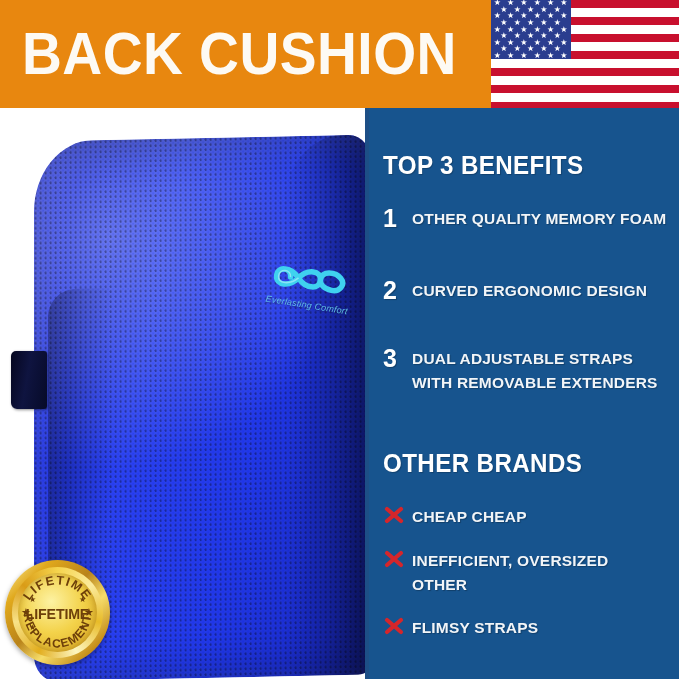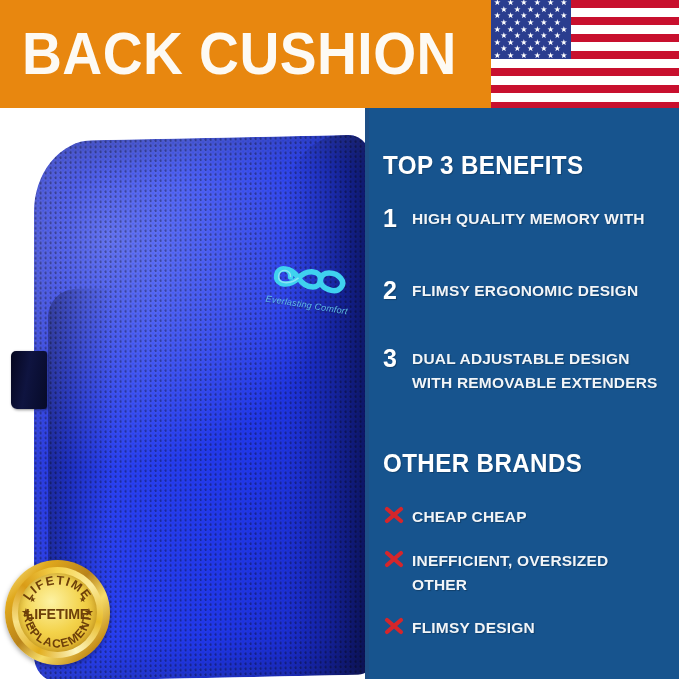--- a/index.html
+++ b/index.html
@@ -470,29 +470,29 @@
     <div class="badge-center-text">LIFETIME</div>
   </div>
 
   <div class="info-panel"></div>
   <div class="panel-edge"></div>
 
   <div class="section-heading" id="heading-benefits">TOP 3 BENEFITS</div>
   <div id="benefit-list">
       <div class="benefit-row" style="top: 206px;">
         <div class="benefit-num">1</div>
-        <div class="benefit-text">HIGH QUALITY MEMORY WITH</div>
+        <div class="benefit-text">OTHER QUALITY MEMORY FOAM</div>
       </div>
       <div class="benefit-row" style="top: 278px;">
         <div class="benefit-num">2</div>
-        <div class="benefit-text">FLIMSY ERGONOMIC DESIGN</div>
+        <div class="benefit-text">CURVED ERGONOMIC DESIGN</div>
       </div>
       <div class="benefit-row" style="top: 346px;">
         <div class="benefit-num">3</div>
-        <div class="benefit-text">DUAL ADJUSTABLE DESIGN WITH REMOVABLE EXTENDERS</div>
+        <div class="benefit-text">DUAL ADJUSTABLE STRAPS WITH REMOVABLE EXTENDERS</div>
       </div>
     </div>
 
   <div class="section-heading" id="heading-other">OTHER BRANDS</div>
   <div id="brand-list">
       <div class="brand-row" style="top: 505px;">
         <svg class="brand-x" viewBox="0 0 22 20">
           <path d="M 4 4 L 18 16" stroke="#d5262b" stroke-width="4.2" stroke-linecap="round" fill="none"></path>
           <path d="M 18 4 L 4 16" stroke="#d5262b" stroke-width="4.2" stroke-linecap="round" fill="none"></path>
         </svg>
@@ -503,17 +503,17 @@
           <path d="M 4 4 L 18 16" stroke="#d5262b" stroke-width="4.2" stroke-linecap="round" fill="none"></path>
           <path d="M 18 4 L 4 16" stroke="#d5262b" stroke-width="4.2" stroke-linecap="round" fill="none"></path>
         </svg>
         <div class="brand-text">INEFFICIENT, OVERSIZED OTHER</div>
       </div>
       <div class="brand-row" style="top: 616px;">
         <svg class="brand-x" viewBox="0 0 22 20">
           <path d="M 4 4 L 18 16" stroke="#d5262b" stroke-width="4.2" stroke-linecap="round" fill="none"></path>
           <path d="M 18 4 L 4 16" stroke="#d5262b" stroke-width="4.2" stroke-linecap="round" fill="none"></path>
         </svg>
-        <div class="brand-text">FLIMSY DESIGN</div>
+        <div class="brand-text">FLIMSY STRAPS</div>
       </div>
     </div>
 
 </div>
 
 </body></html>

